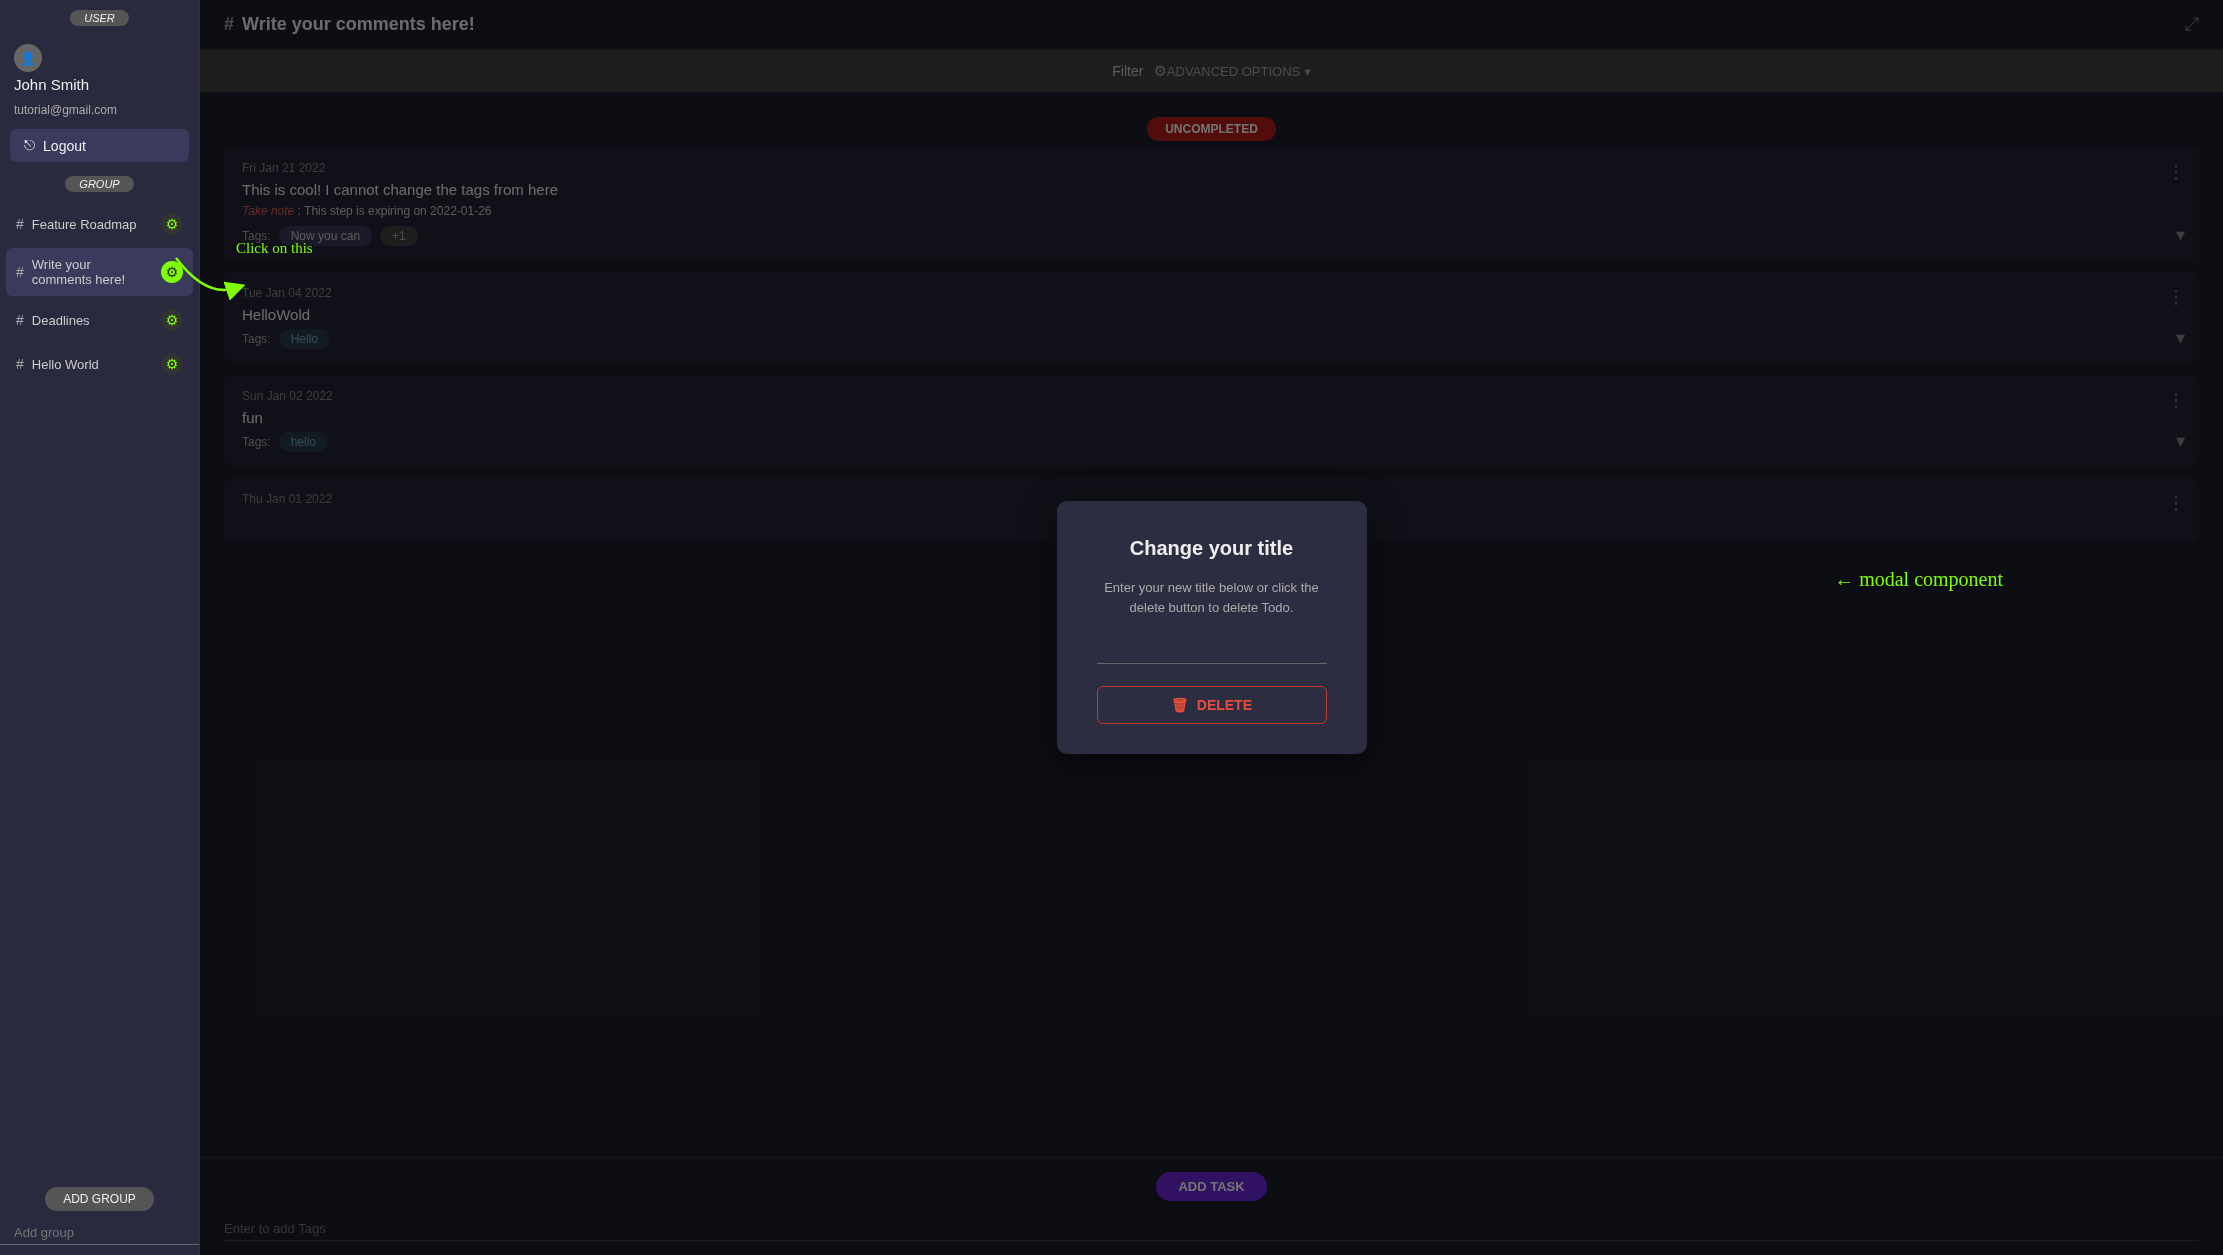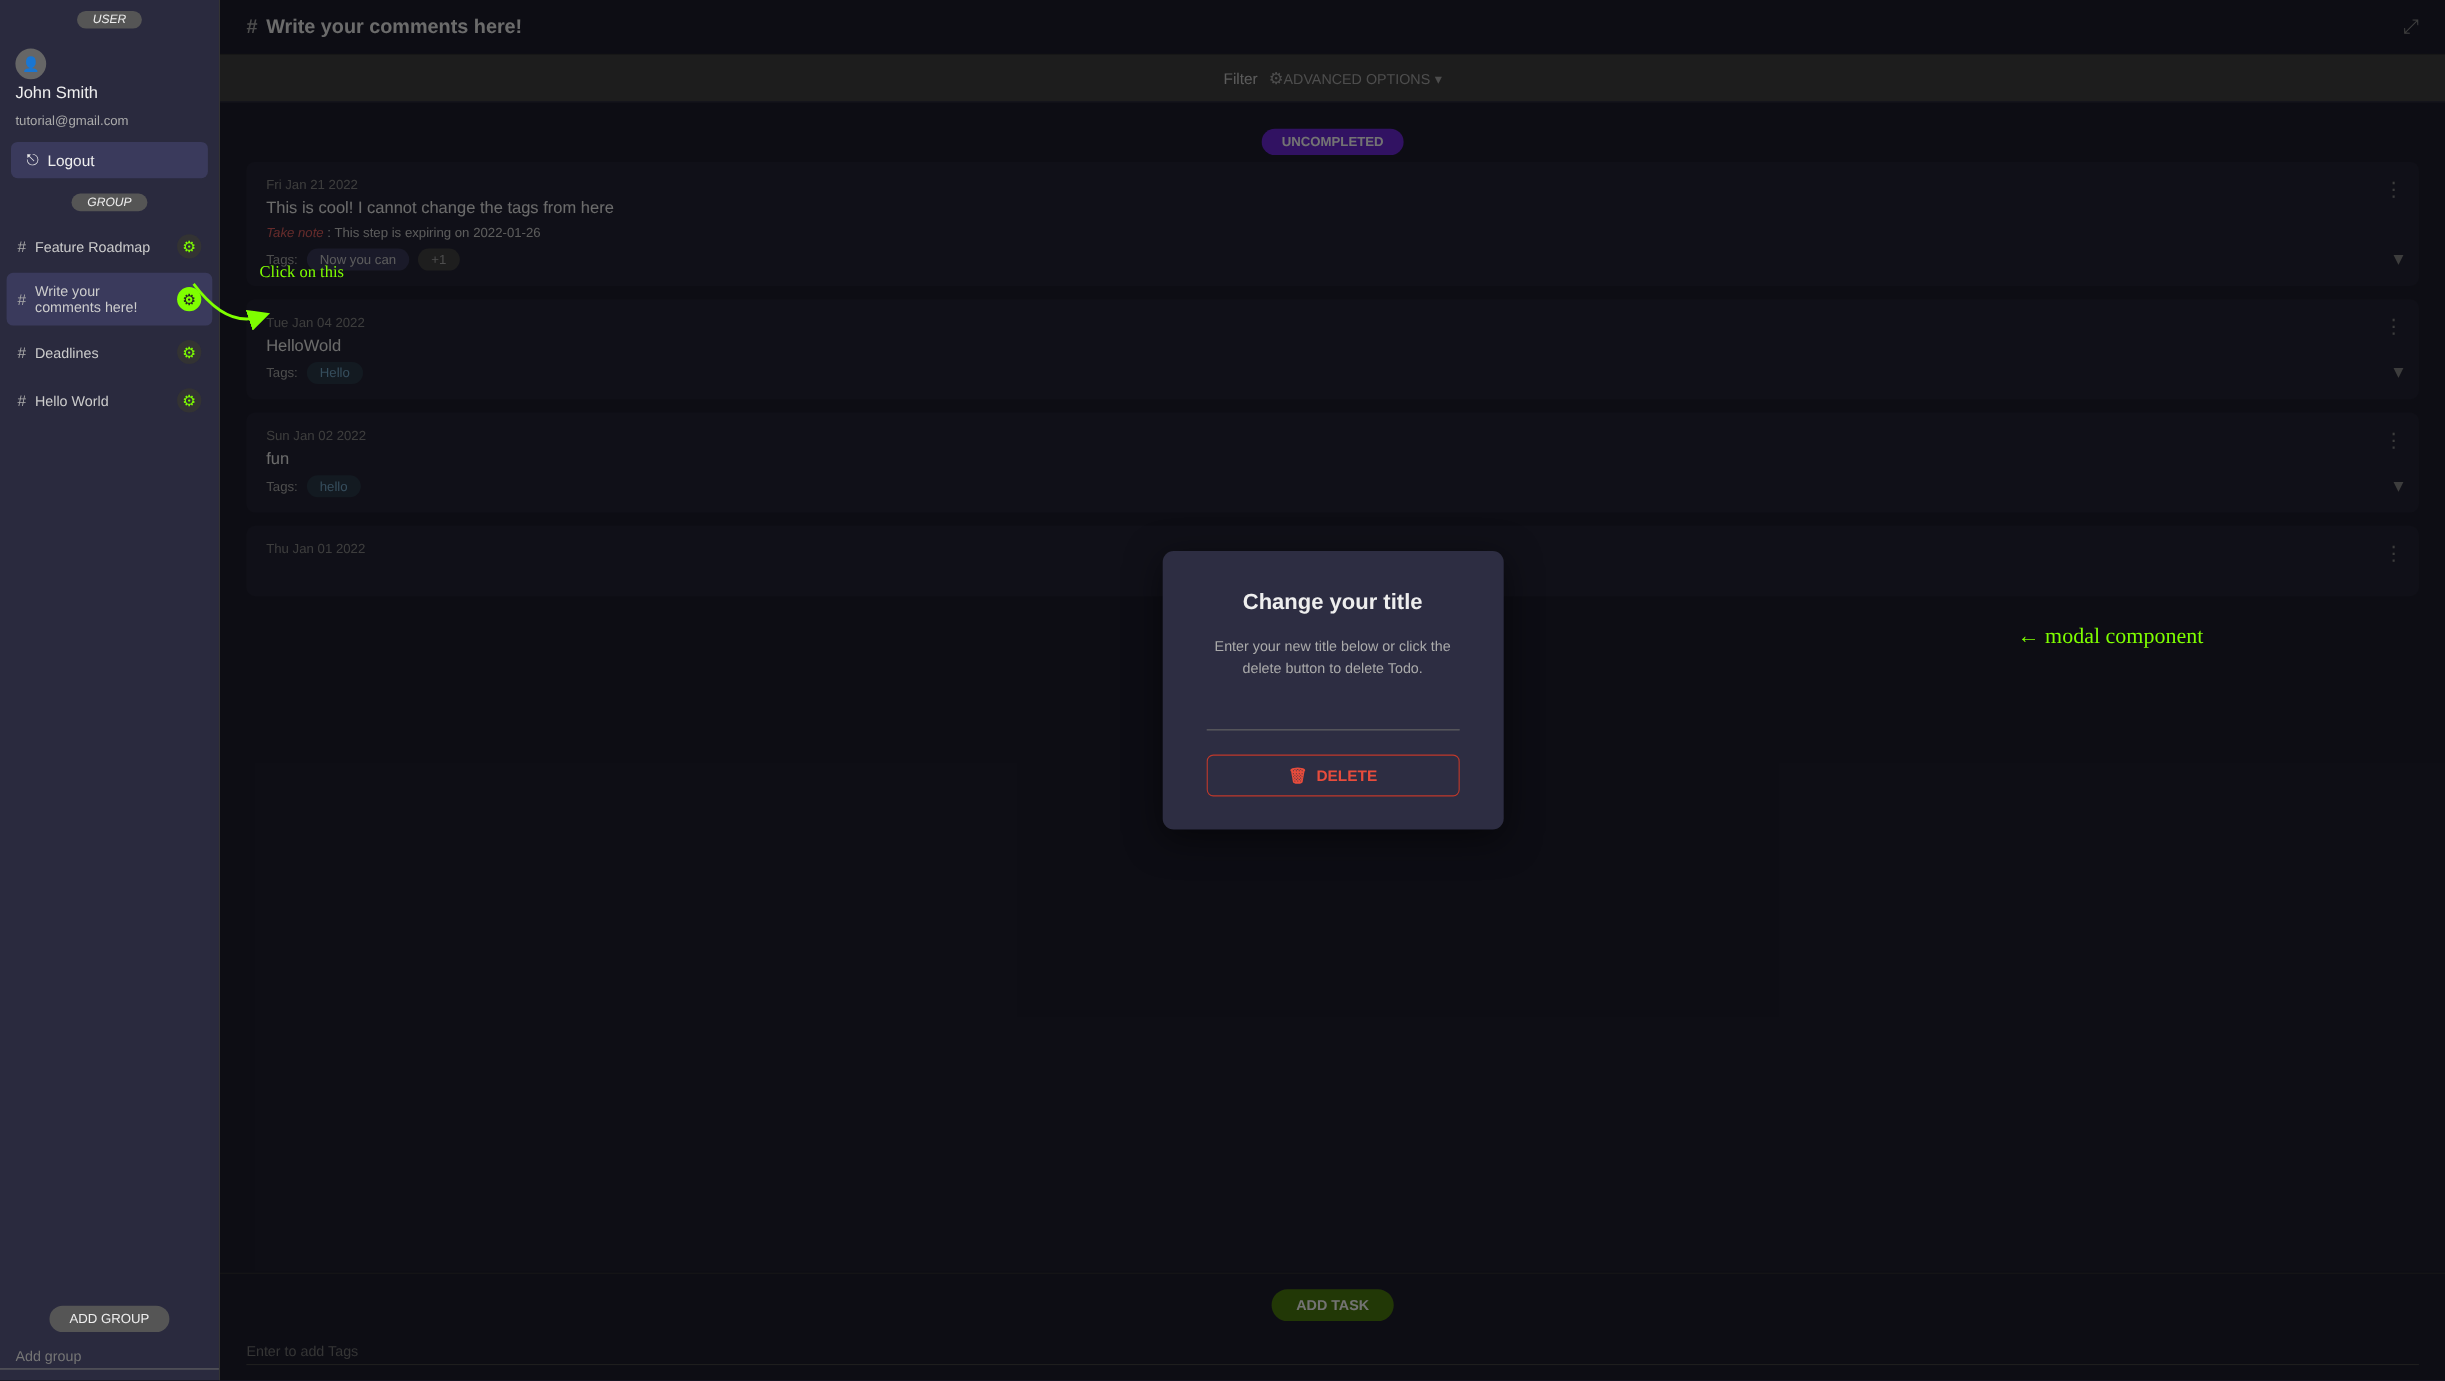--- a/index.html
+++ b/index.html
@@ -157,21 +157,21 @@
       background: transparent;
       border: none;
       color: #aaa;
       font-size: 13px;
       cursor: pointer;
       display: flex;
       align-items: center;
       gap: 4px;
     }
     .uncompleted-badge {
-      background: #6d28d9;
+      background: #b91c1c;
       color: #fff;
       border-radius: 20px;
       padding: 5px 18px;
       font-size: 12px;
       font-weight: 600;
       display: block;
       margin: 14px auto 6px;
       text-align: center;
       width: fit-content;
     }
@@ -222,21 +222,21 @@
       border: none;
     }
     .bottom-bar {
       padding: 14px 24px;
       border-top: 1px solid #333;
       display: flex;
       flex-direction: column;
       gap: 8px;
     }
     .add-task-btn {
-      background: #4d7c0f;
+      background: #6d28d9;
       color: #fff;
       border: none;
       border-radius: 20px;
       padding: 7px 22px;
       font-size: 13px;
       cursor: pointer;
       display: block;
       margin: 0 auto 8px;
       font-weight: 600;
     }

